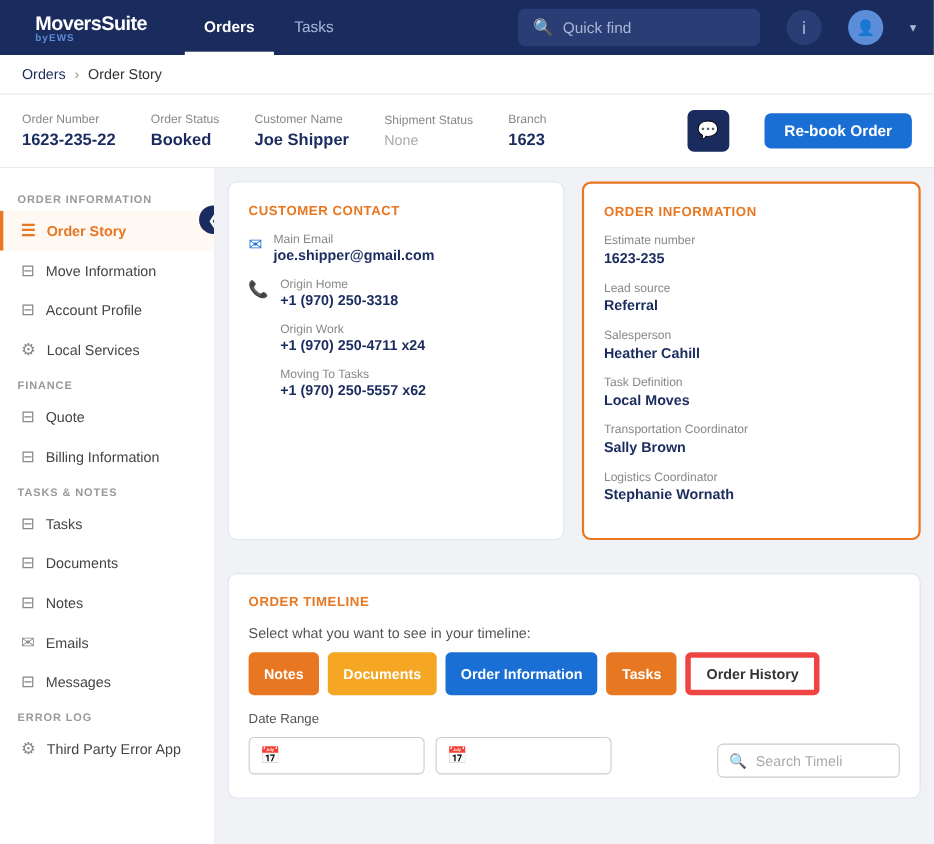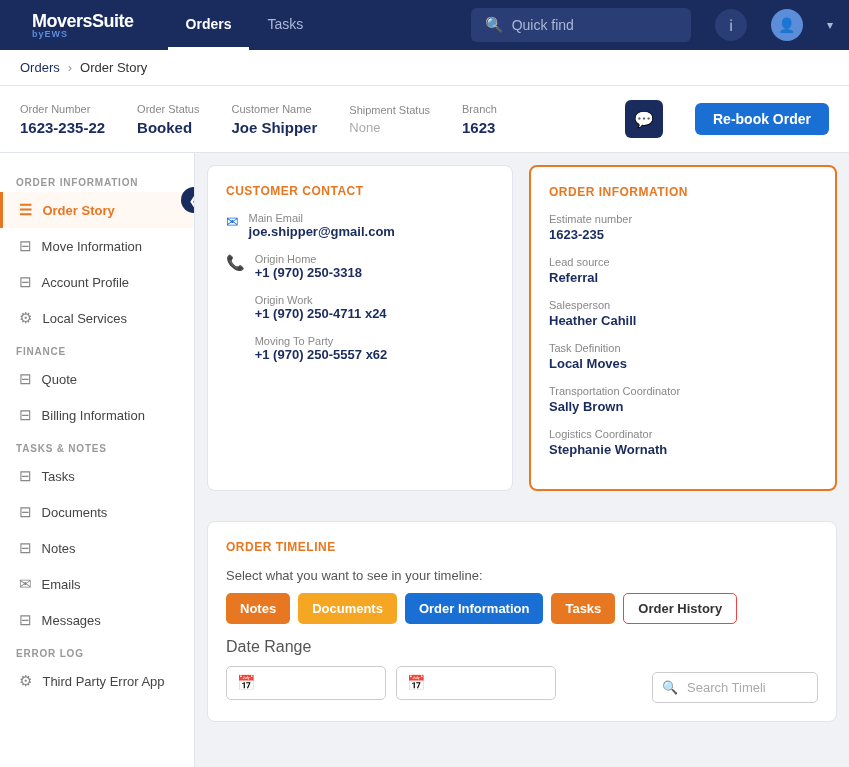--- a/index.html
+++ b/index.html
@@ -243,23 +243,23 @@
       border-radius: 5px;
       padding: 7px 14px;
       font-size: 13px;
       font-weight: 600;
       cursor: pointer;
     }
     .tl-btn-notes { background: #e87722; color: #fff; }
     .tl-btn-documents { background: #f5a623; color: #fff; }
     .tl-btn-orderinfo { background: #1a6fd4; color: #fff; }
     .tl-btn-tasks { background: #e87722; color: #fff; }
-    .tl-btn-orderhistory { background: #fff; color: #333; border: 1px solid #ef4444; }
-
-    .date-range-label { color: #555; font-size: 16px; margin-bottom: 6px; }
+    .tl-btn-orderhistory { background: #fff; color: #333; border: 5px solid #ef4444; }
+
+    .date-range-label { color: #555; font-size: 12px; margin-bottom: 6px; }
     .date-range-row { display: flex; gap: 10px; align-items: center; }
     .date-input {
       border: 1px solid #ccc;
       border-radius: 5px;
       padding: 7px 10px;
       font-size: 13px;
       color: #333;
       display: flex;
       align-items: center;
       gap: 8px;
@@ -437,21 +437,21 @@
             <span class="contact-icon" style="color:transparent">📞</span>
             <div>
               <div class="contact-label">Origin Work</div>
               <div class="contact-value">+1 (970) 250-4711 x24</div>
             </div>
           </div>
 
           <div class="contact-item">
             <span class="contact-icon" style="color:transparent">📞</span>
             <div>
-              <div class="contact-label">Moving To Party</div>
+              <div class="contact-label">Moving To Tasks</div>
               <div class="contact-value">+1 (970) 250-5557 x62</div>
             </div>
           </div>
         </div>
 
         <div class="card card-highlighted">
           <div class="card-title">ORDER INFORMATION</div>
 
           <div class="order-info-item">
             <div class="order-info-label">Estimate number</div>

